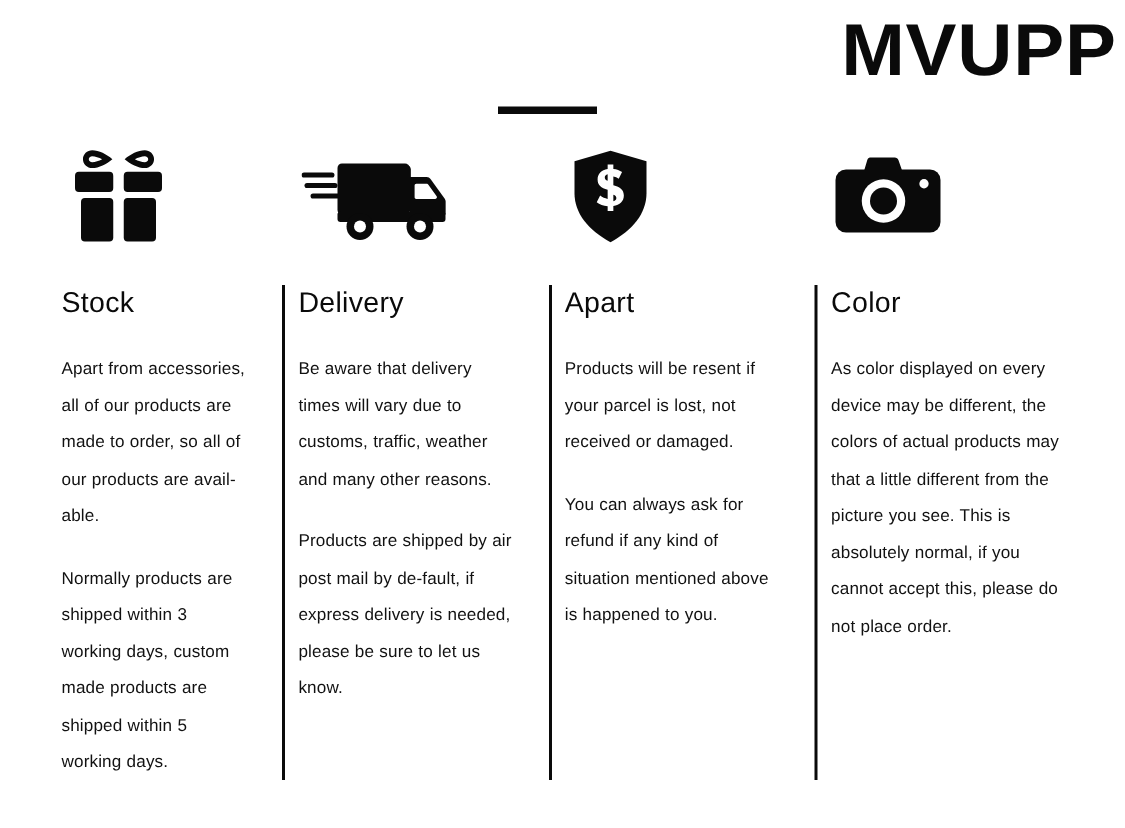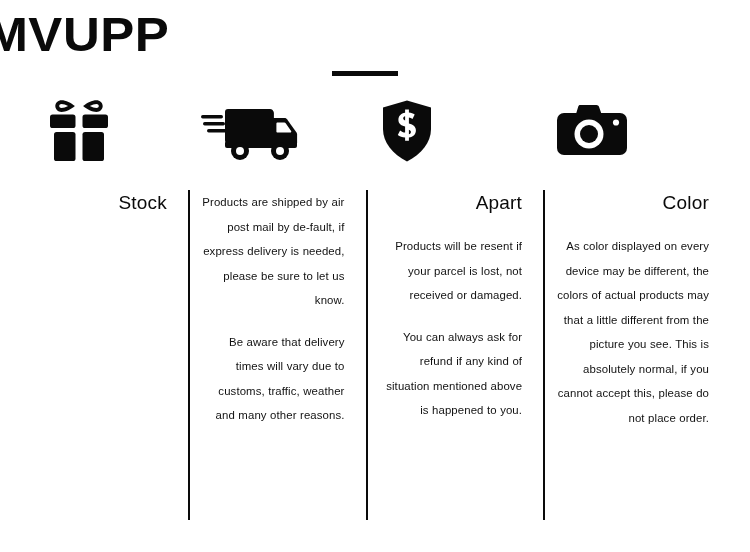--- a/index.html
+++ b/index.html
@@ -20,21 +20,21 @@
     height: 552px;
     background: #ffffff;
   }
 
   
   .header {
     position: absolute;
     top: 0;
     left: 0;
     width: 730px;
-    text-align: left;
+    text-align: right;
   }
   .brand-title {
     margin: 0;
     padding-top: 6px;
     font-size: 49px;
     line-height: 56px;
     font-weight: 700;
     letter-spacing: 0.5px;
     font-family: "Liberation Sans", sans-serif;
     color: #0a0a0a;
@@ -49,21 +49,20 @@
 
   
   .columns {
     position: absolute;
     top: 92px;
     left: 0;
     width: 711px;
     height: 440px;
     display: flex;
     flex-direction: row;
-    text-align: right;
   }
   .col {
     position: relative;
     width: 187.5px;
     box-sizing: border-box;
     padding-left: 41px;
     padding-right: 12px;
   }
   .col + .col::before {
     content: "";
@@ -134,20 +133,24 @@
             <path d="M18.5 2.2c-3.4 0-6.2 2.6-6.2 5.9 0 3.3 2.8 5.9 6.2 5.9 4.4 0 9.6-2.6 13.4-5.9C28.1 4.8 22.9 2.2 18.5 2.2zm0 3.9c2 0 4.4 0.9 6.6 2 -2.2 1.1-4.6 2-6.6 2 -1.3 0-2.3-0.9-2.3-2 0-1.1 1-2 2.3-2z"></path>
             <path d="M53.5 2.2c3.4 0 6.2 2.6 6.2 5.9 0 3.3-2.8 5.9-6.2 5.9 -4.4 0-9.6-2.6-13.4-5.9C43.9 4.8 49.1 2.2 53.5 2.2zm0 3.9c-2 0-4.4 0.9-6.6 2 2.2 1.1 4.6 2 6.6 2 1.3 0 2.3-0.9 2.3-2 0-1.1-1-2-2.3-2z"></path>
             <rect x="7" y="16.5" width="25.5" height="13.5" rx="2.6"></rect>
             <rect x="39.5" y="16.5" width="25.5" height="13.5" rx="2.6"></rect>
             <rect x="11" y="34" width="21.5" height="29" rx="2.6"></rect>
             <rect x="39.5" y="34" width="21.5" height="29" rx="2.6"></rect>
           </g>
         </svg>
       </div>
       <div class="col-title">Stock</div>
+      <div class="col-body">
+        <p>Apart from accessories, all of our products are made to order, so all of our products are avail-able.</p>
+        <p>Normally products are shipped within 3 working days, custom made products are shipped within 5 working days.</p>
+      </div>
     </div>
 
     <div class="col col-2">
       <div class="icon-wrap">
         <svg width="104" height="62" viewBox="0 0 104 62" aria-hidden="true">
           <g fill="#0a0a0a">
             <rect x="0" y="15" width="22" height="3.4" rx="1.7"></rect>
             <rect x="2" y="22" width="22" height="3.4" rx="1.7"></rect>
             <rect x="6" y="29" width="20" height="3.4" rx="1.7"></rect>
             <path d="M26 10h44c1.6 0 2.9 1.3 2.9 2.9V41H26V12.9C26 11.3 27.3 10 26 10z"></path>
@@ -155,23 +158,24 @@
             <path d="M72 18h11.5c1 0 1.9 0.5 2.5 1.3l9.5 13.2c0.4 0.6 0.6 1.3 0.6 2V43H72V18z"></path>
             <path d="M76.5 22.5h6.8c0.6 0 1.1 0.3 1.4 0.8l5.4 7.6c0.5 0.7 0 1.7-0.9 1.7H76.5c-0.6 0-1.1-0.5-1.1-1.1V23.6C75.4 23 75.9 22.5 76.5 22.5z" fill="#ffffff"></path>
             <rect x="24" y="41" width="72" height="7" rx="2"></rect>
             <circle cx="39" cy="51" r="9"></circle>
             <circle cx="39" cy="51" r="4" fill="#ffffff"></circle>
             <circle cx="79" cy="51" r="9"></circle>
             <circle cx="79" cy="51" r="4" fill="#ffffff"></circle>
           </g>
         </svg>
       </div>
-      <div class="col-body">
+      <div class="col-title">Delivery</div>
+      <div class="col-body">
+        <p>Be aware that delivery times will vary due to customs, traffic, weather and many other reasons.</p>
         <p>Products are shipped by air post mail by de-fault, if express delivery is needed, please be sure to let us know.</p>
-        <p>Be aware that delivery times will vary due to customs, traffic, weather and many other reasons.</p>
       </div>
     </div>
 
     <div class="col col-3">
       <div class="icon-wrap">
         <svg width="56" height="64" viewBox="0 0 56 64" aria-hidden="true">
           <g fill="#0a0a0a">
             <path d="M28 1.5L52 8.5v21.4c0 13.6-9.6 24.9-24 32.6C13.6 54.8 4 43.5 4 29.9V8.5L28 1.5z"></path>
             <path d="M29.9 10.5v3.1c2.3 0.2 4.2 0.9 5.8 2l-2.2 4.5c-1.1-0.8-2.3-1.3-3.6-1.5v5.9c4.6 1.1 7 3.2 7 6.9 0 3.8-2.6 6.4-7 7v3.3h-3.8v-3.2c-2.9-0.2-5.4-1.1-7.3-2.6l2.3-4.5c1.5 1.2 3.2 1.9 5 2.2v-6.1c-4.4-1.1-6.7-3.1-6.7-6.8 0-3.7 2.5-6.3 6.7-7v-3.1H29.9zM26.1 17.2c-1.2 0.3-1.9 1.1-1.9 2.1 0 1 0.6 1.7 1.9 2.2V17.2zM29.9 35.2c1.3-0.3 2-1.1 2-2.2 0-1-0.6-1.7-2-2.2V35.2z" fill="#ffffff"></path>
           </g>

